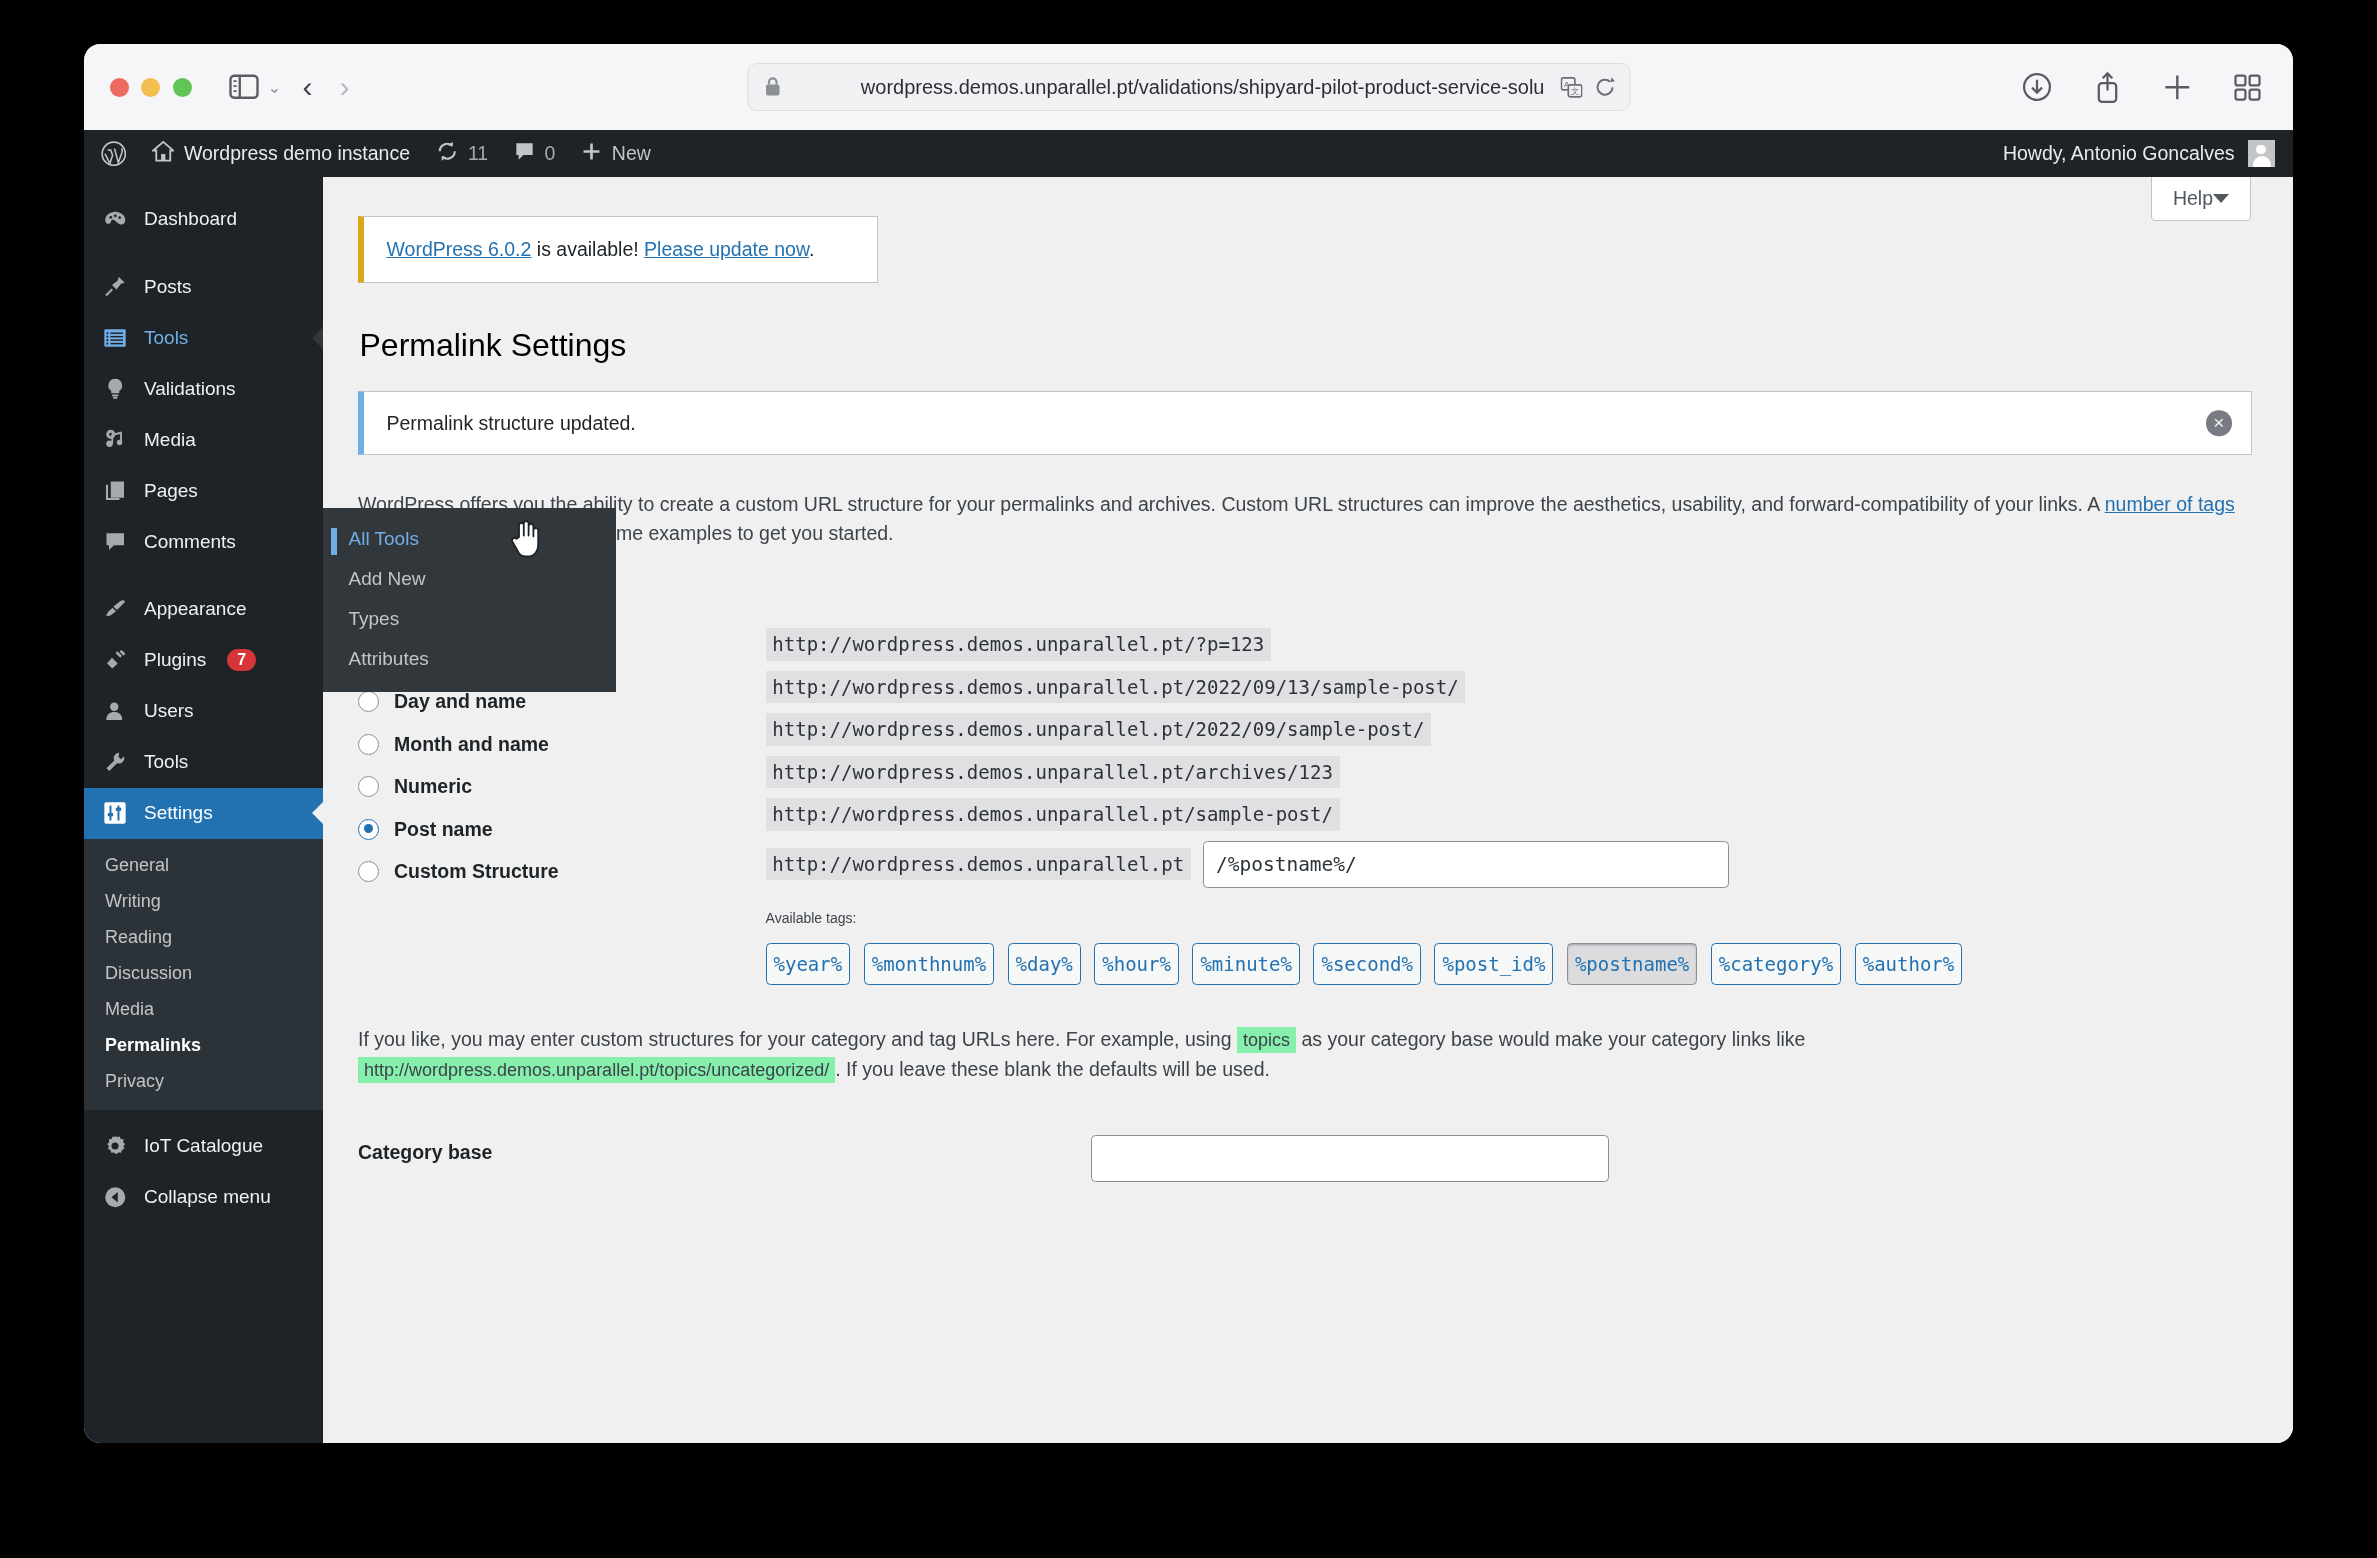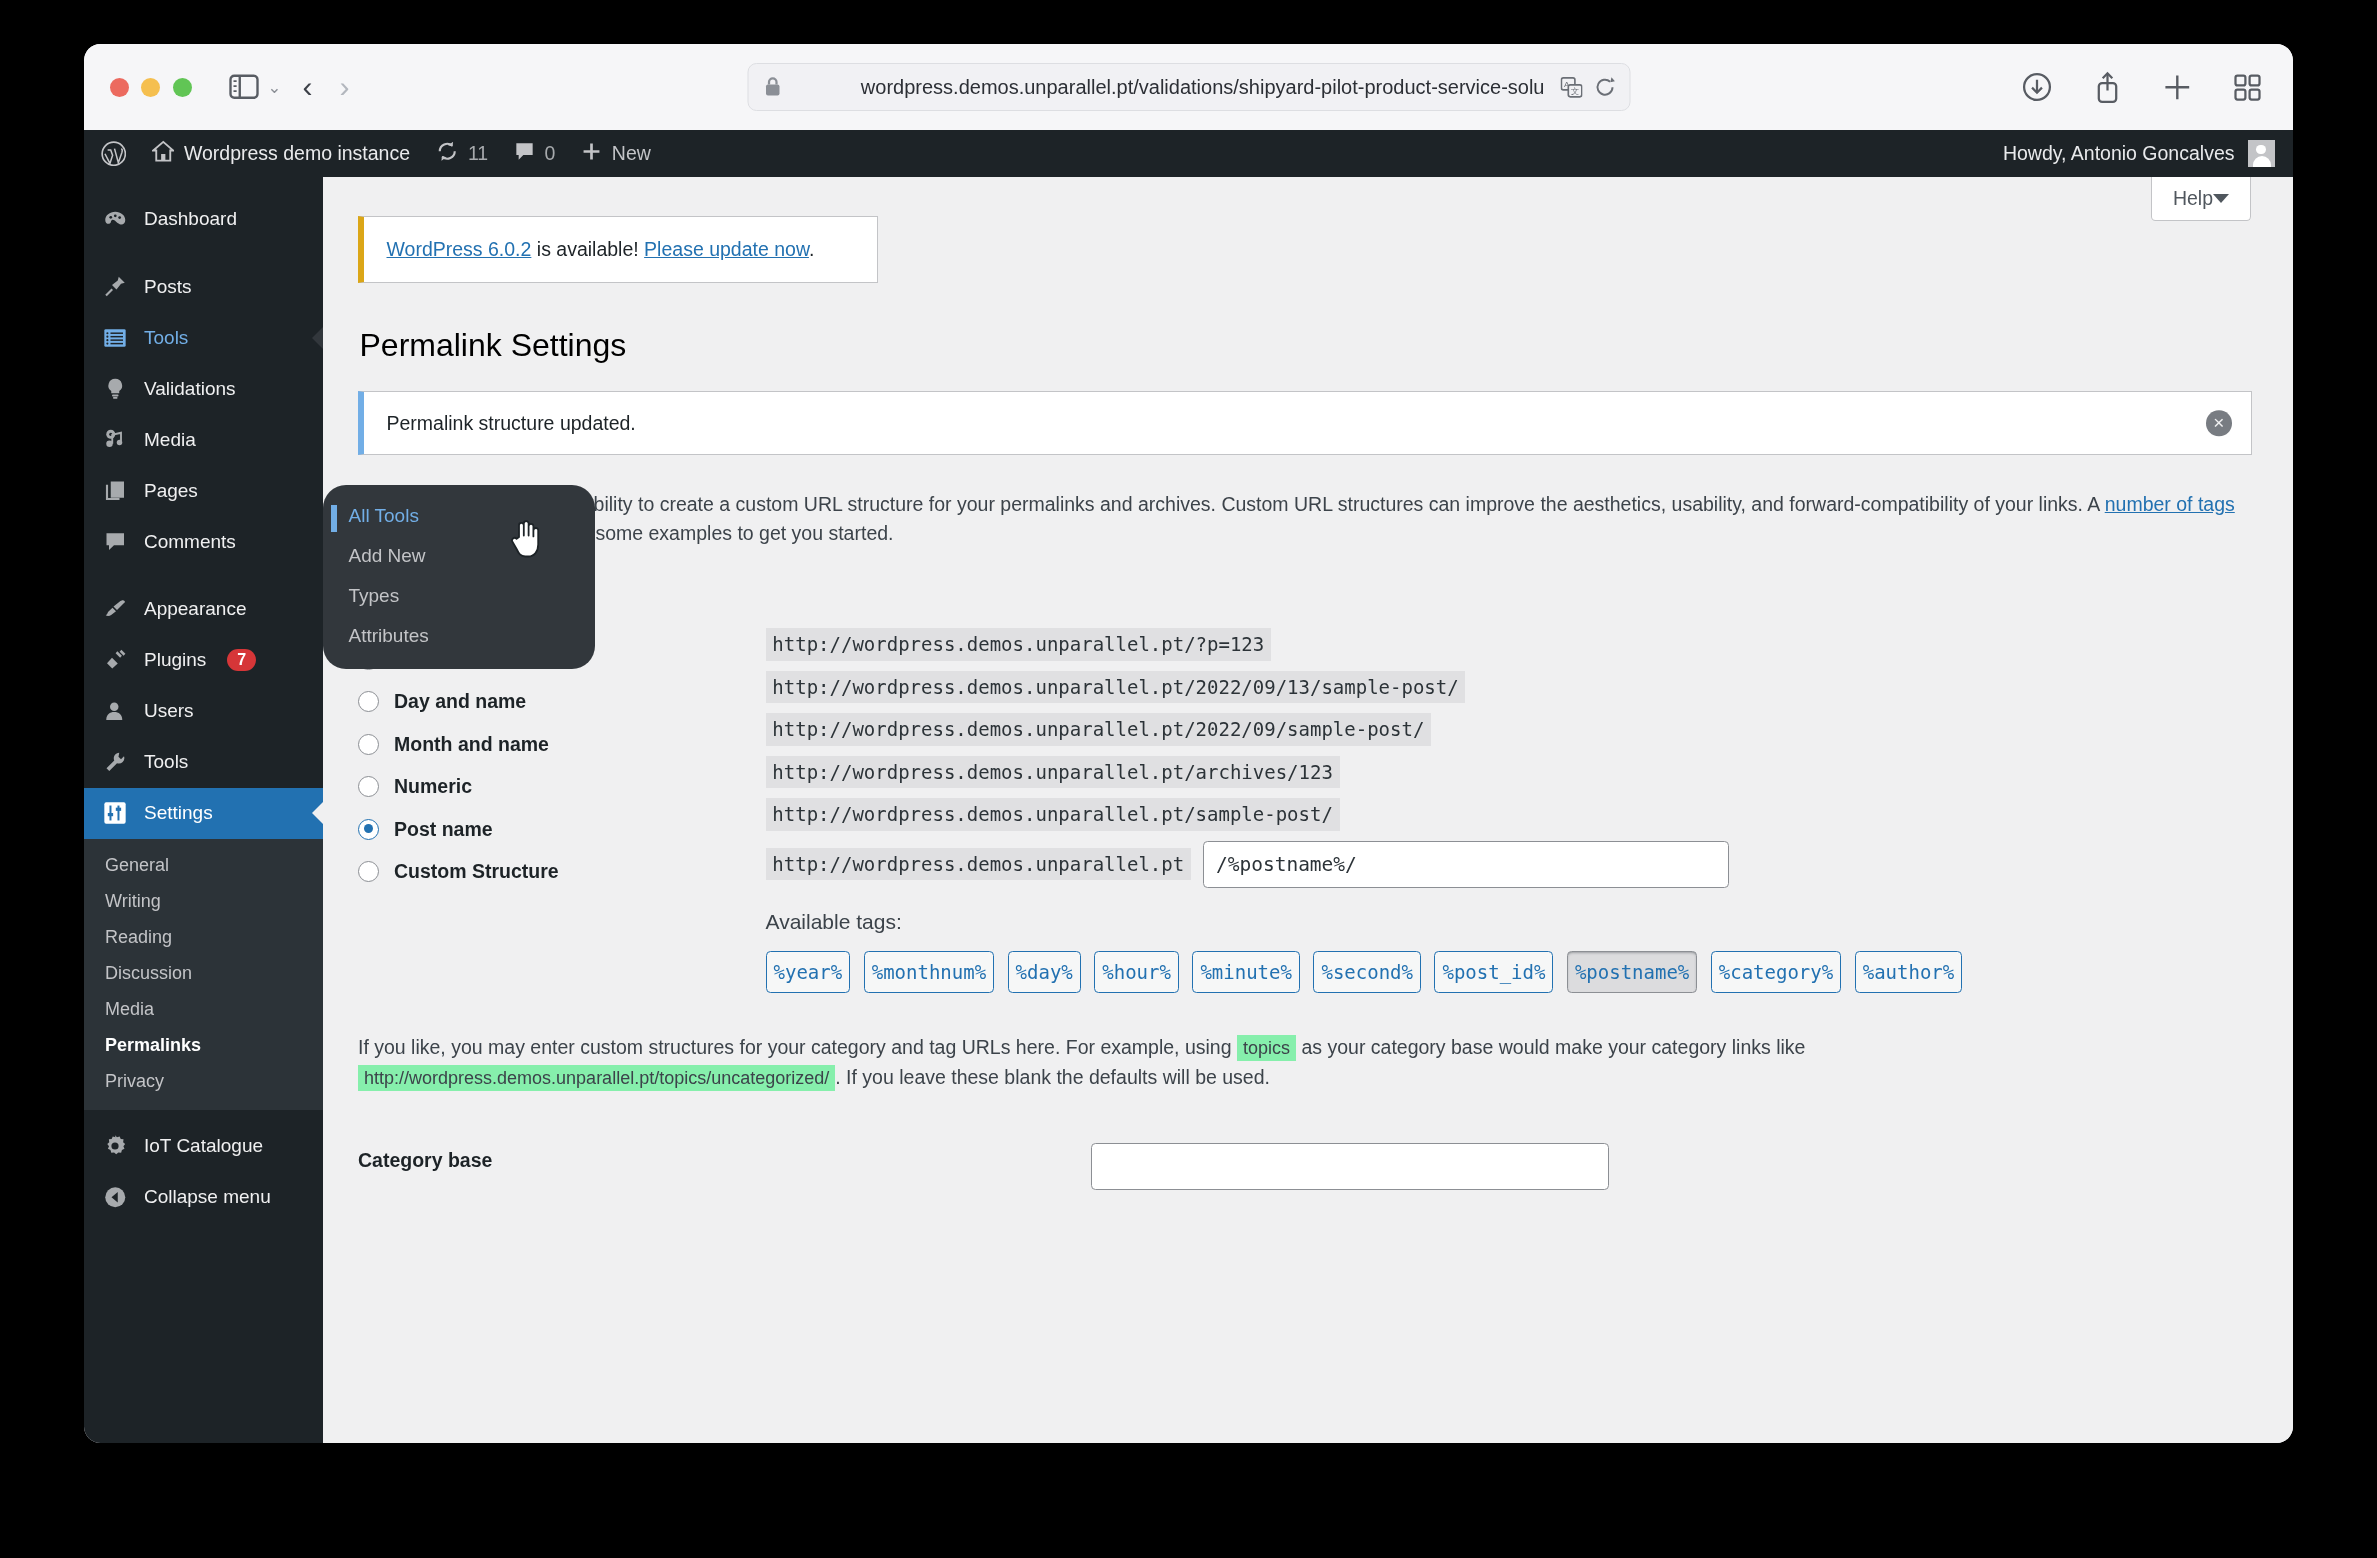--- a/index.html
+++ b/index.html
@@ -148,26 +148,25 @@
     padding: 7.5px 18px 7.5px 21px;
     font-size: 18px;
     color: #c3c4c7;
   }
   .submenu-item.current { color: #fff; font-weight: 700; }
   .sidebar-tail { background: #1d2327; padding-top: 10.5px; }
 
   
   #tools-flyout {
     position: absolute;
-    left: 239px; top: 308px;
-    width: 272px;
+    left: 239px; top: 331px;
+    width: 293px;
     background: #32373c;
     z-index: 30;
     padding: 10.5px 0 13.5px;
-    border-radius: 23px;
   }
   .flyout-item {
     display: block;
     padding: 9px 0 9px 25.5px;
     font-size: 19px;
     color: #c3c4c7;
     position: relative;
   }
   .flyout-item.current { color: #72aee6; }
   .flyout-item.current:before {
@@ -314,21 +313,21 @@
     border-radius: 4.5px;
     background: #fff;
     color: #2c3338;
     width: 526px;
     height: 47px;
   }
   input.cat-field {
     font-family: "Liberation Sans", sans-serif;
     width: 518px;
   }
-  #available-tags-label { font-size: 21px; color: #3c434a; margin: 22.5px 0 16.5px 0; }
+  #available-tags-label { font-size: 14px; color: #3c434a; margin: 22.5px 0 16.5px 0; }
   #tag-buttons { display: flex; gap: 13.5px; flex-wrap: wrap; }
   .tag-button {
     border: 0.8px solid #2271b1;
     color: #2271b1;
     background: #f6f7f7;
     border-radius: 4.5px;
     padding: 9px 7px;
     font-size: 19px;
     font-family: "DejaVu Sans Mono", monospace;
     white-space: nowrap;

